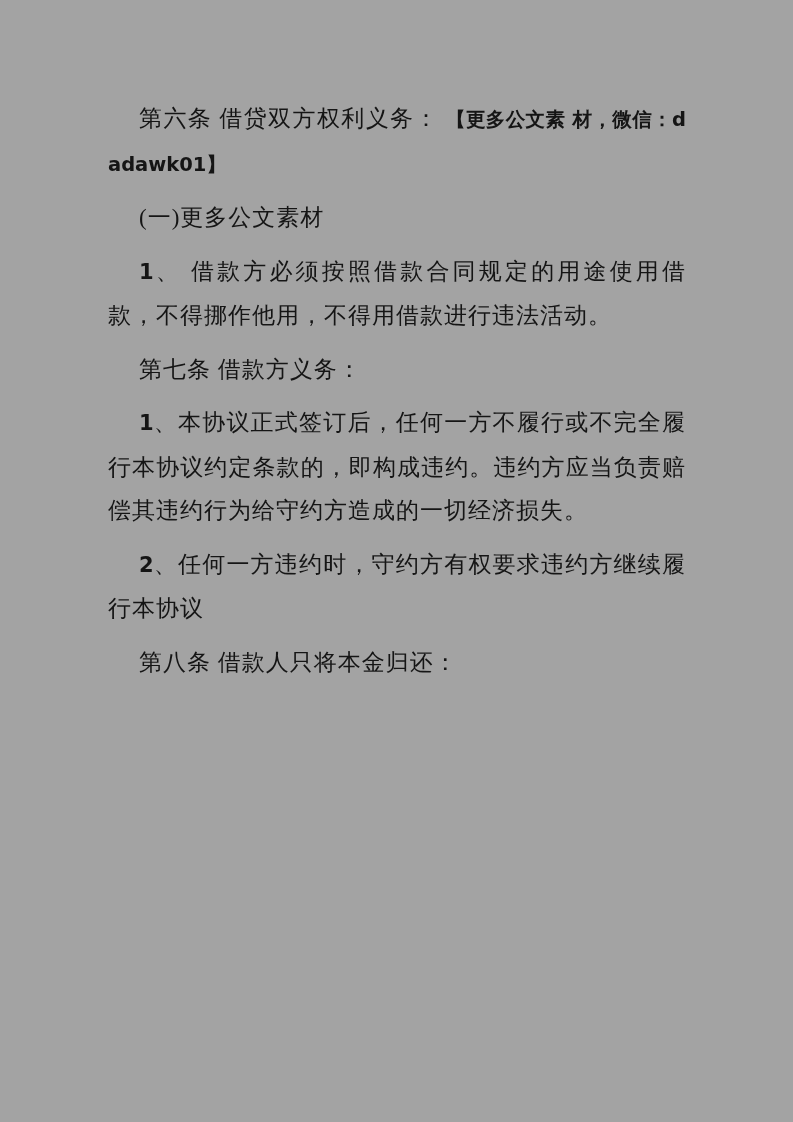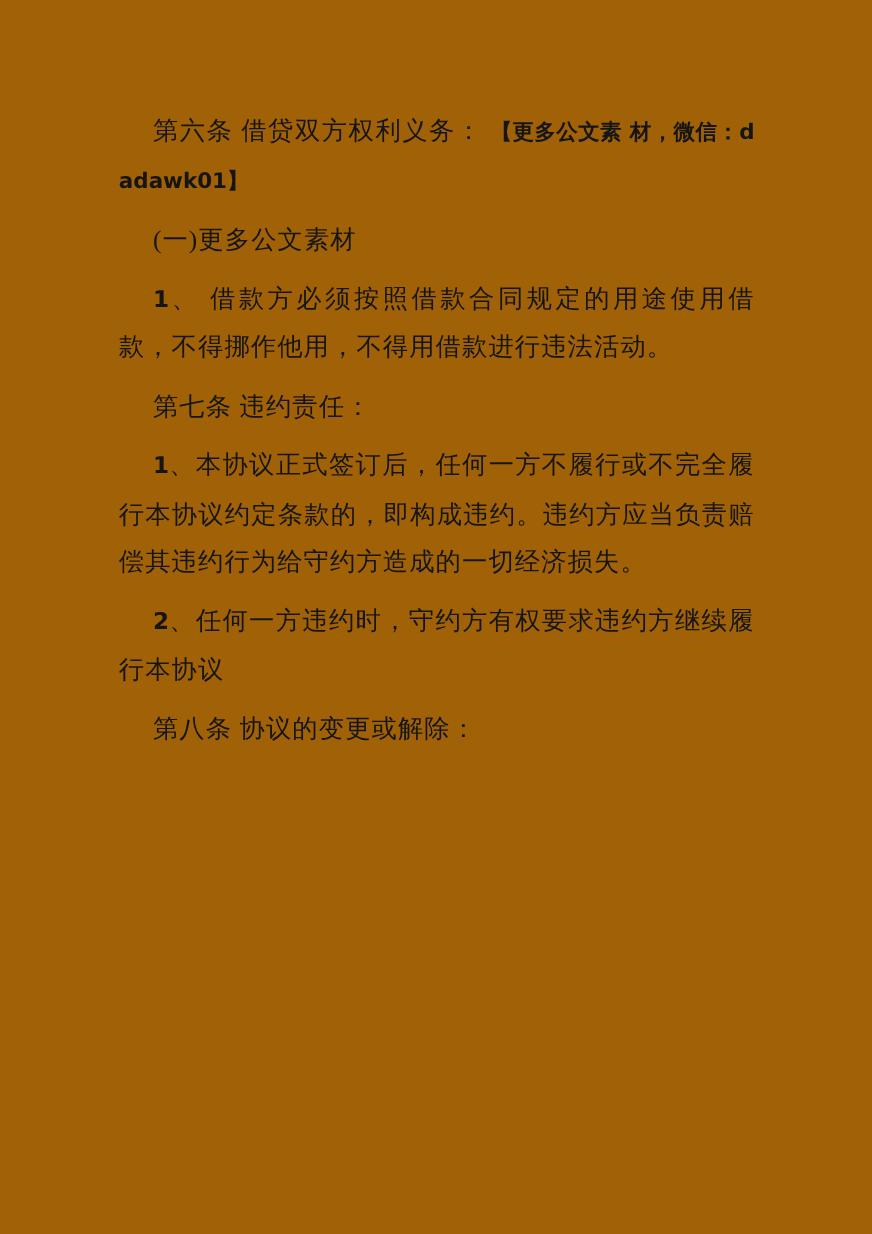--- a/index.html
+++ b/index.html
@@ -4,21 +4,21 @@
 <style>
   html, body {
     margin: 0;
     padding: 0;
     background: #ffffff;
   }
   .page {
     position: relative;
     width: 793px;
     height: 1122px;
-    background: #a16207;
+    background: #a3a3a3;
     box-sizing: border-box;
     padding: 97px 107px 0 108px;
     overflow: hidden;
     color: #151515;
     font-family: "Liberation Serif", "DejaVu Serif", serif;
   }
   .para {
     margin: 0 0 10px 0;
     font-size: 23px;
     line-height: 43.5px;
@@ -44,18 +44,18 @@
   }
 </style>
 </head>
 <body>
 
 <div class="page">
   <div>
       <p class="para"><span class="run-body">第六条 借贷双方权利义务： </span><span class="run-promo">【更多公文素 材，微信：dadawk01】</span></p>
       <p class="para"><span class="run-body">(一)更多公文素材</span></p>
       <p class="para"><span class="run-num">1</span><span class="run-body">、 借款方必须按照借款合同规定的用途使用借款，不得挪作他用，不得用借款进行违法活动。</span></p>
-      <p class="para"><span class="run-body">第七条 违约责任：</span></p>
+      <p class="para"><span class="run-body">第七条 借款方义务：</span></p>
       <p class="para"><span class="run-num">1</span><span class="run-body">、本协议正式签订后，任何一方不履行或不完全履行本协议约定条款的，即构成违约。违约方应当负责赔偿其违约行为给守约方造成的一切经济损失。</span></p>
       <p class="para"><span class="run-num">2</span><span class="run-body">、任何一方违约时，守约方有权要求违约方继续履行本协议</span></p>
-      <p class="para"><span class="run-body">第八条 协议的变更或解除：</span></p>
+      <p class="para"><span class="run-body">第八条 借款人只将本金归还：</span></p>
     </div>
 </div>
 
 </body></html>

